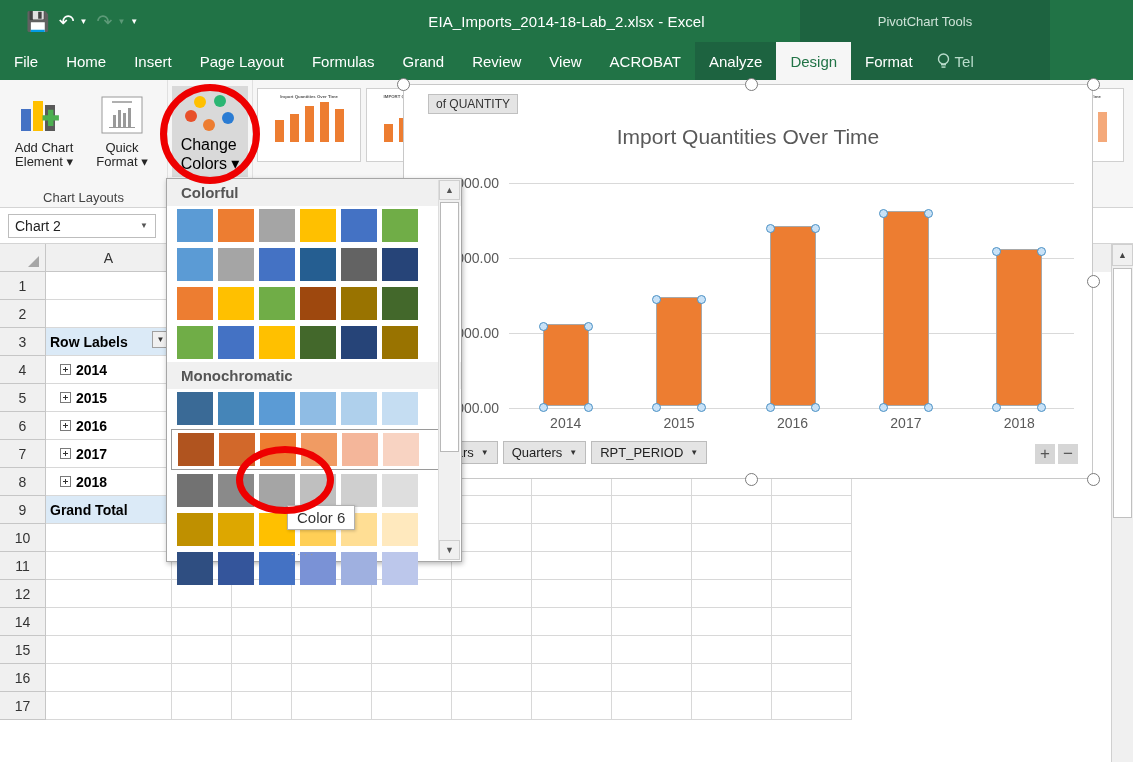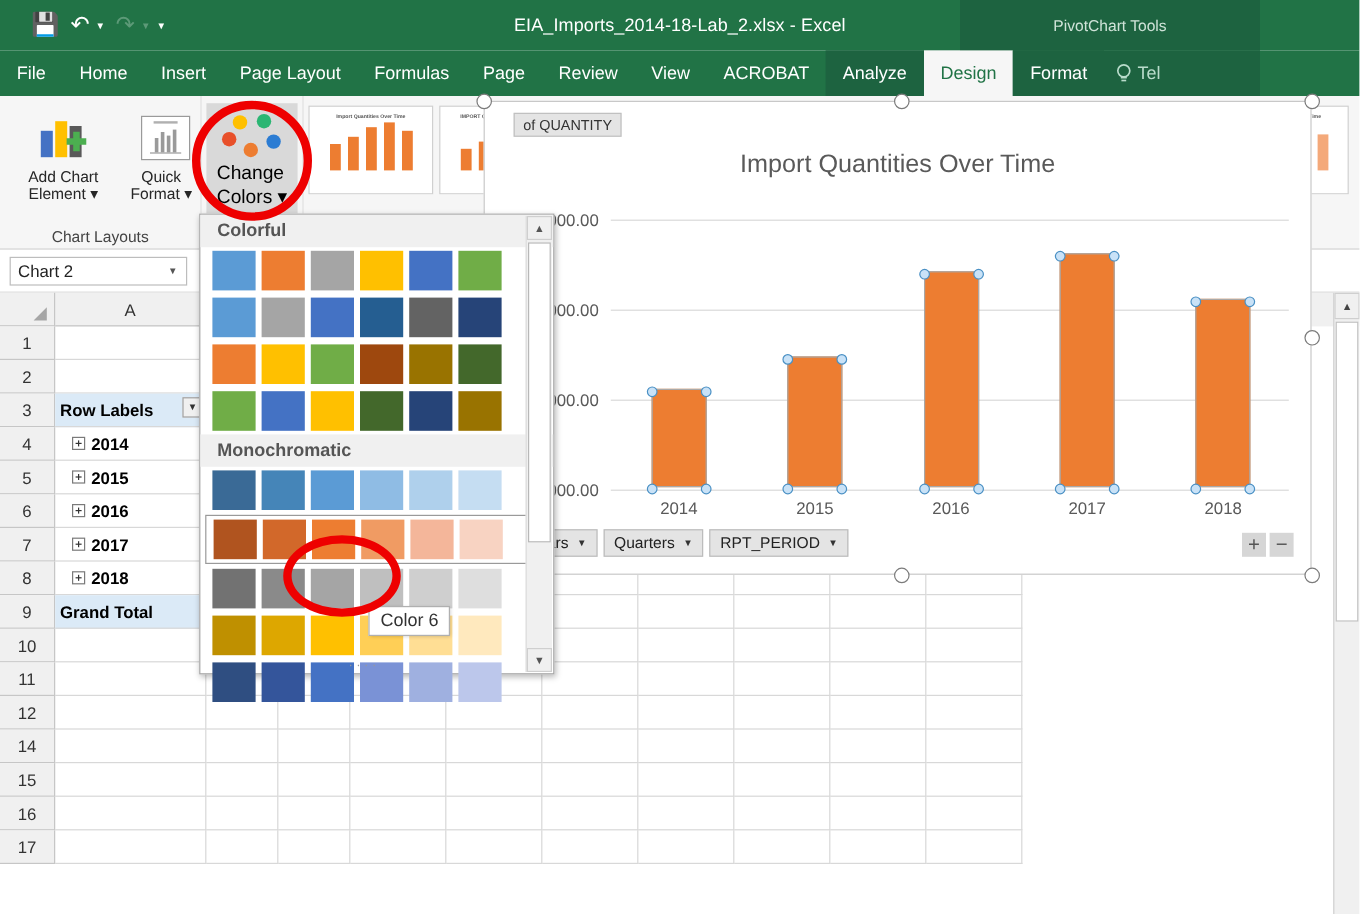--- a/index.html
+++ b/index.html
@@ -51,21 +51,21 @@
   #ribbon {
     height: 128px; background: #f6f6f6; border-bottom: 1px solid #d4d4d4;
     position: relative; display: flex;
   }
   #grp-layouts {
     width: 168px; height: 100%; position: relative;
     border-right: 1px solid #e0e0e0;
   }
   .ribbon-items { display: flex; padding: 6px 0 0 6px; gap: 2px; }
   .rbtn {
-    width: 76px; display: flex; flex-direction: column; align-items: flex-end;
+    width: 76px; display: flex; flex-direction: column; align-items: center;
     cursor: pointer; padding-top: 3px;
   }
   .rbtn .glyph { height: 52px; display: flex; align-items: center; justify-content: center; }
   .rbtn .lbl {
     font-size: 13px; color: #262626; text-align: center; line-height: 14px;
   }
   .grp-title {
     position: absolute; bottom: 2px; left: 0; right: 0; text-align: center;
     font-size: 13px; color: #444;
   }
@@ -221,21 +221,21 @@
     position: absolute; top: 22px; left: 1px; right: 1px; height: 250px;
     background: #fff; border: 1px solid #b8b8b8;
   }
   #dd-grip {
     position: absolute; bottom: 3px; left: 0; right: 22px; text-align: center;
     font-size: 9px; color: #999; letter-spacing: 2px;
   }
   #tooltip {
     position: absolute; left: 287px; top: 505px; background: #fff;
     border: 1px solid #b0b0b0; font-size: 15px; color: #333;
-    padding: 3px 9px; z-index: 50; box-shadow: 1px 1px 3px rgba(0,0,0,.2); margin-left: 20px;
+    padding: 3px 9px; z-index: 50; box-shadow: 1px 1px 3px rgba(0,0,0,.2);
   }
   
   .annot {
     position: absolute; border: 7px solid #EE0000; border-radius: 50%;
     z-index: 60; pointer-events: none;
   }
   
   #vscroll {
     position: absolute; right: 0; top: 244px; bottom: 0; width: 22px;
     background: #f0f0f0; border-left: 1px solid #d0d0d0; z-index: 5;
@@ -264,21 +264,21 @@
   <div id="ctxtools">PivotChart Tools</div>
 </div>
 
 <div id="tabstrip">
   <div id="ctxband"></div>
   <div class="tab">File</div>
   <div class="tab">Home</div>
   <div class="tab">Insert</div>
   <div class="tab">Page Layout</div>
   <div class="tab">Formulas</div>
-  <div class="tab">Page</div>
+  <div class="tab">Grand</div>
   <div class="tab">Review</div>
   <div class="tab">View</div>
   <div class="tab">ACROBAT</div>
   <div class="tab ctx">Analyze</div>
   <div class="tab ctx active">Design</div>
   <div class="tab ctx">Format</div>
   <div id="tellme">
     <svg width="13" height="17" viewBox="0 0 13 17">
       <circle cx="6.5" cy="6" r="5" fill="none" stroke="#b9dccb" stroke-width="1.4"></circle>
       <rect x="4" y="11" width="5" height="1.4" fill="#b9dccb"></rect>

